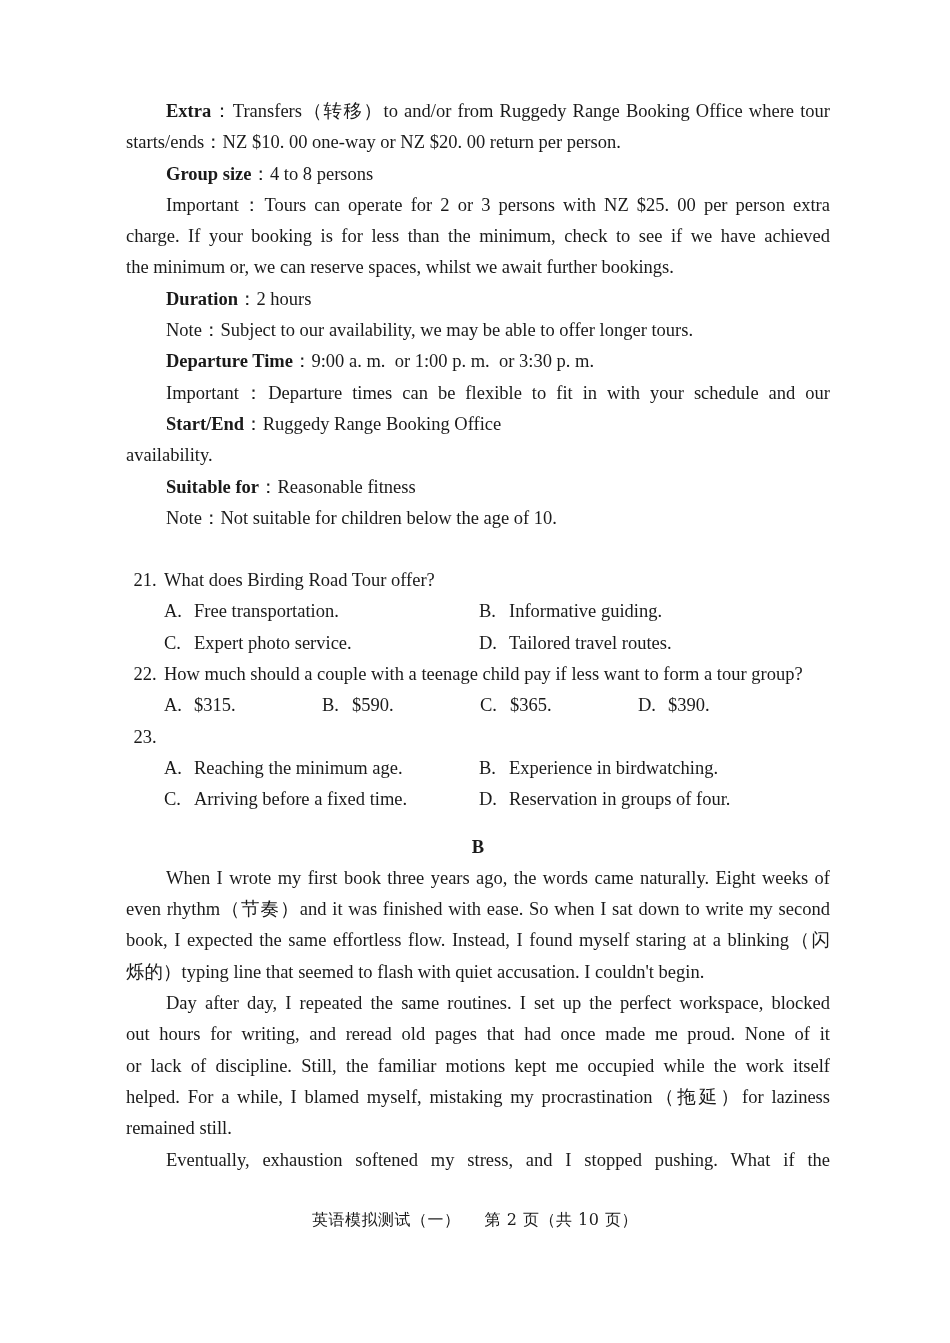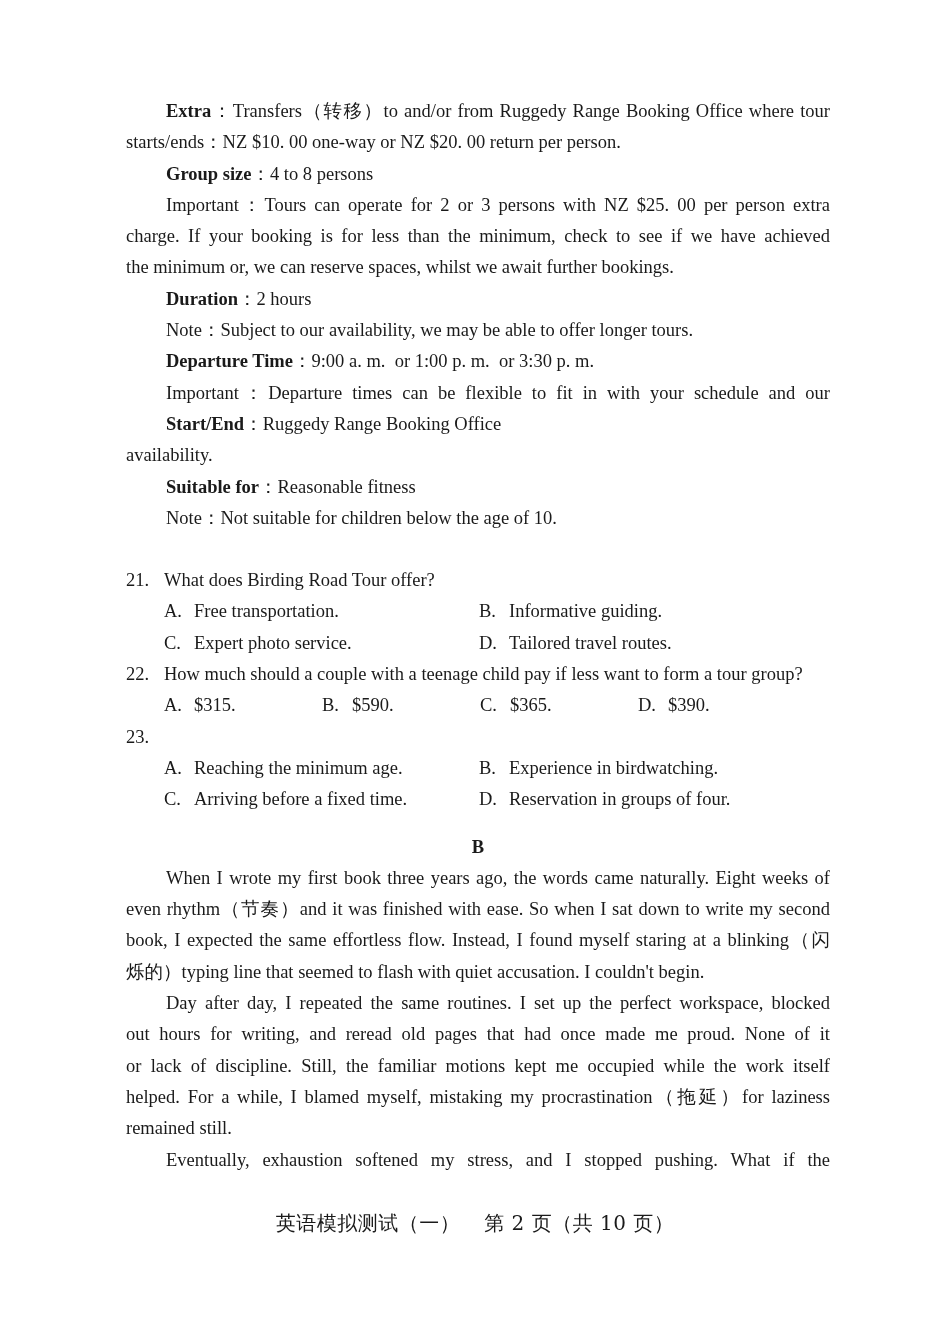--- a/index.html
+++ b/index.html
@@ -28,40 +28,40 @@
       white-space: nowrap;
     }
     .indent { padding-left: 40px; }
     .just {
       text-align: justify;
       text-align-last: justify;
       white-space: normal;
     }
     .b { font-weight: bold; }
     .q-line { height: 31.3px; line-height: 31.3px; white-space: nowrap; display: flex; }
-    .q-num { width: 38px; }
+    .q-num { width: 38px; text-align: center; }
     .opts { display: flex; padding-left: 38px; height: 31.3px; line-height: 31.3px; }
     .opt2 { width: 315px; white-space: nowrap; }
     .opt4 { width: 158px; white-space: nowrap; }
     .opt-letter { display: inline-block; width: 30px; }
     .gap { height: 31px; }
     .section-title {
       text-align: center;
       font-weight: bold;
       height: 31.3px;
       line-height: 31.3px;
       padding-top: 16px;
     }
     .footer {
       position: absolute;
       top: 1210px;
       left: 0;
       width: 950px;
       text-align: center;
-      font-size: 20px;
+      font-size: 16px;
       font-family: "DejaVu Serif", serif;
       letter-spacing: 0.5px;
     }
     .footer span { margin: 0 12px; }
   </style>
 </head>
 <body>
 
 <div class="page">
 

